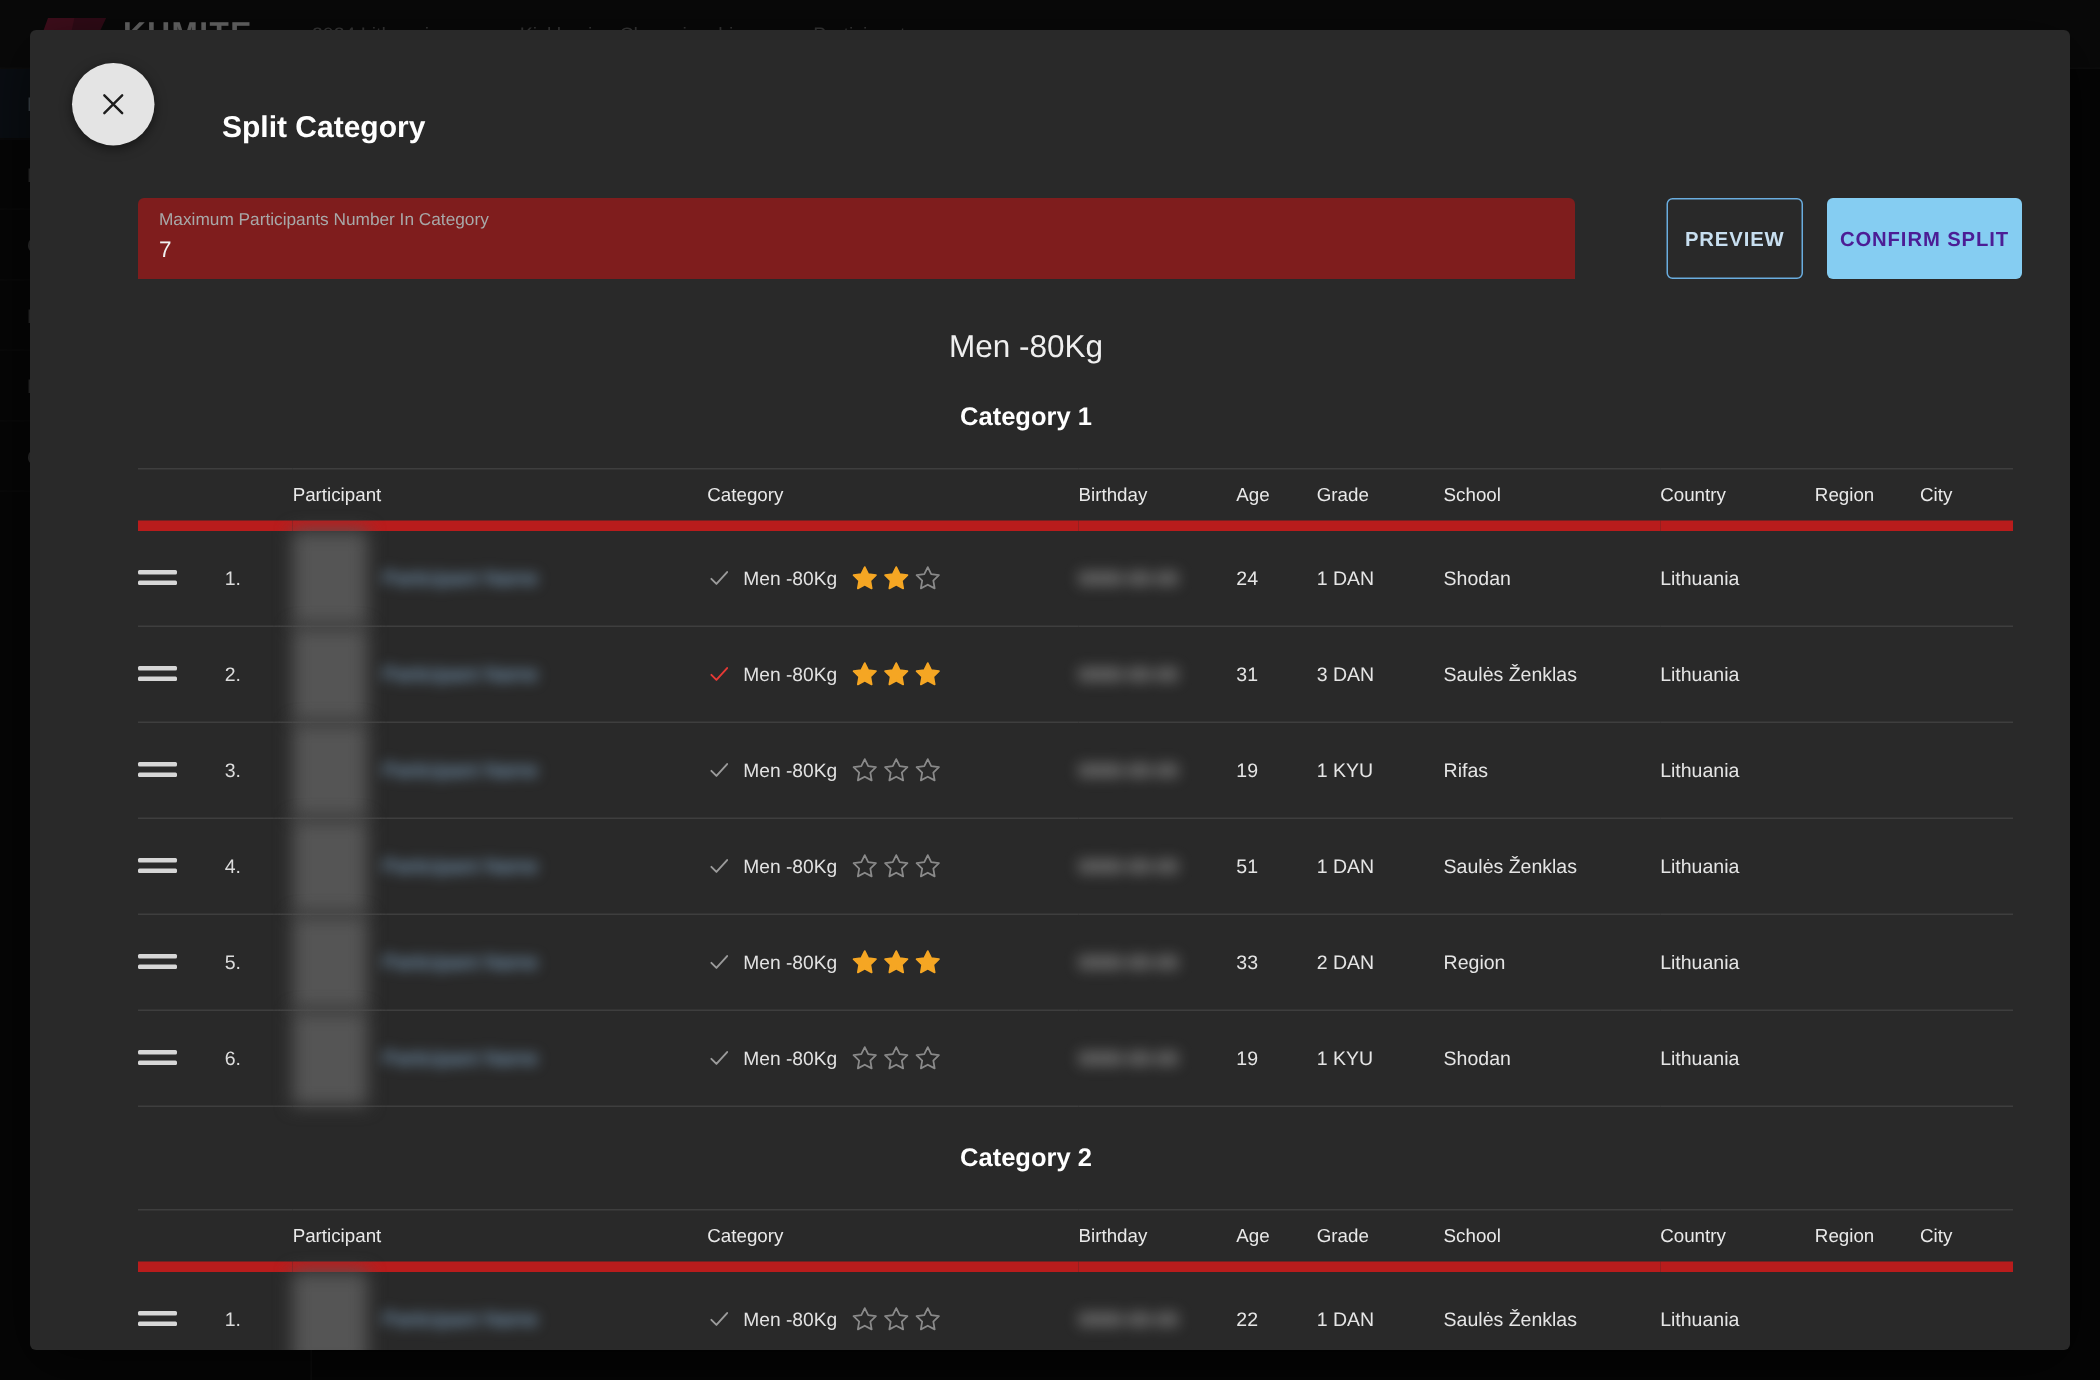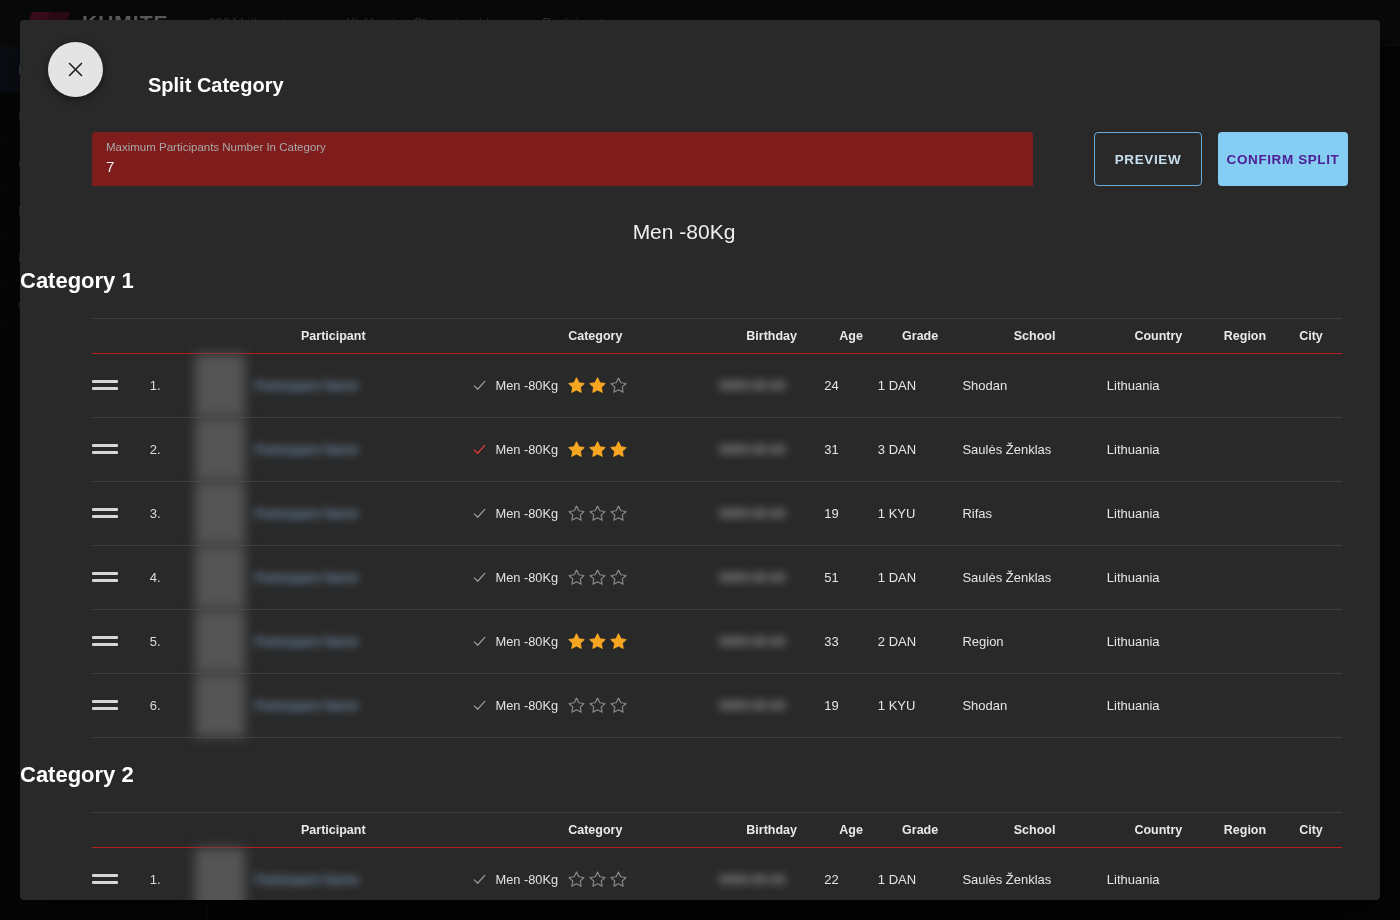--- a/index.html
+++ b/index.html
@@ -68,21 +68,21 @@
     background: transparent; border: none; outline: none;
     color: #f0f0f0; font-size: 15px; font-family: inherit;
     width: 100%; padding: 4px 0 0 0;
   }
   .tb-btn {
     height: 54px; border-radius: 4px; font-size: 13.5px; font-weight: bold;
     letter-spacing: 0.6px; cursor: pointer; font-family: inherit;
     display: flex; align-items: center; justify-content: center;
   }
   #preview-button {
-    width: 108px; background: transparent; border: 1px solid #6aaddf; color: #c8dff0;
+    width: 91px; background: transparent; border: 1px solid #6aaddf; color: #c8dff0;
     padding: 0 12px;
     margin-left: 45px;
   }
   #confirm-split-button {
     width: 130px; background: #85cdf2; border: none; color: #4c1d95;
   }
 
   
   #modal-body {
     position: absolute; left: 0; right: 0; top: 178px; bottom: 0;
@@ -92,30 +92,30 @@
   #modal-body::-webkit-scrollbar-track { background: #2e2e2e; }
   #modal-body::-webkit-scrollbar-thumb { background: #0a0a0a; border-radius: 5px; }
 
   #category-title {
     text-align: center; color: #efefef; font-size: 21px; font-weight: normal;
     padding: 22px 0 0 0;
   }
 
   .category-block { margin-top: 24px; }
   .category-heading {
-    text-align: left; color: #ffffff; font-size: 22px; font-weight: bold;
+    text-align: center; color: #ffffff; font-size: 17px; font-weight: bold;
     padding-bottom: 24px;
   }
 
   table.participants {
     width: 1250px; margin-left: 72px; border-collapse: collapse; table-layout: fixed;
   }
   table.participants thead th {
-    color: #e9e9e9; font-size: 12.5px; font-weight: bold; text-align: center;
-    padding: 10px 0 10px 0; border-top: 1px solid #3e3e3e; border-bottom: 1px solid #b91c1c;
+    color: #e9e9e9; font-size: 12.5px; font-weight: normal; text-align: left;
+    padding: 10px 0 10px 0; border-top: 1px solid #3e3e3e; border-bottom: 7px solid #b91c1c;
   }
   table.participants tbody td {
     border-bottom: 1px solid #3e3e3e; height: 63px; color: #e5e5e5; font-size: 13px;
     vertical-align: middle;
   }
 
   
   col.c-handle { width: 56px; }
   col.c-index  { width: 44px; }
   col.c-part   { width: 268px; }

